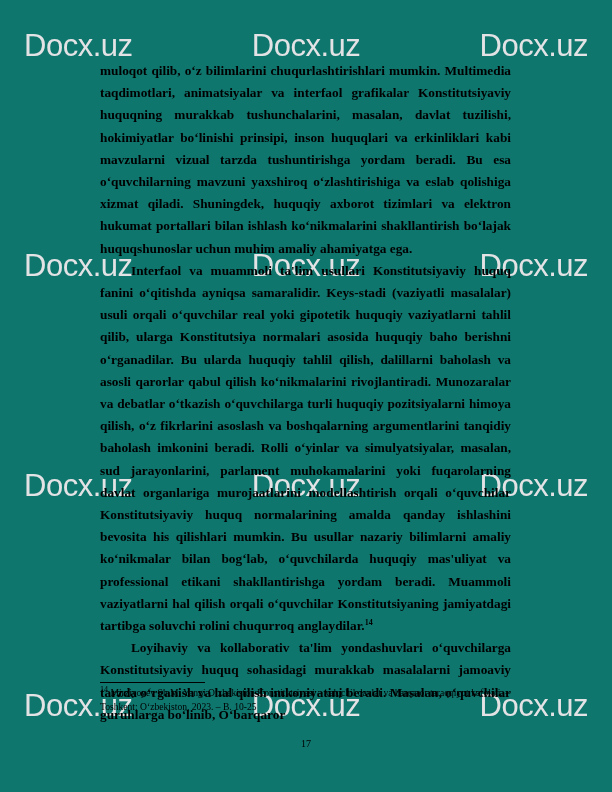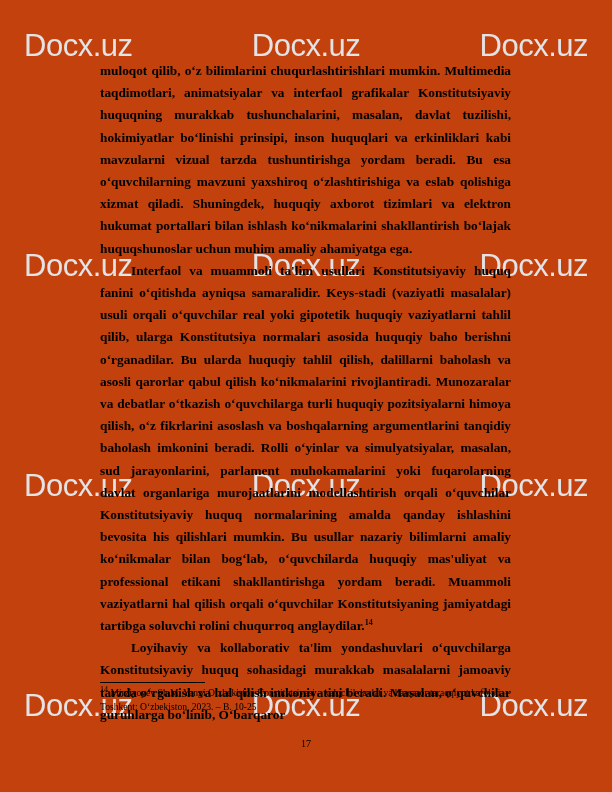--- a/index.html
+++ b/index.html
@@ -4,21 +4,21 @@
 <style>
   html, body {
     margin: 0;
     padding: 0;
     background: #ffffff;
   }
   .page {
     position: relative;
     width: 612px;
     height: 792px;
-    background: #c2410c;
+    background: #0f766e;
     overflow: hidden;
     font-family: "Liberation Serif", "DejaVu Serif", serif;
     color: #000000;
   }
 
   
   .watermark-layer {
     position: absolute;
     left: 0;
     top: 0;

